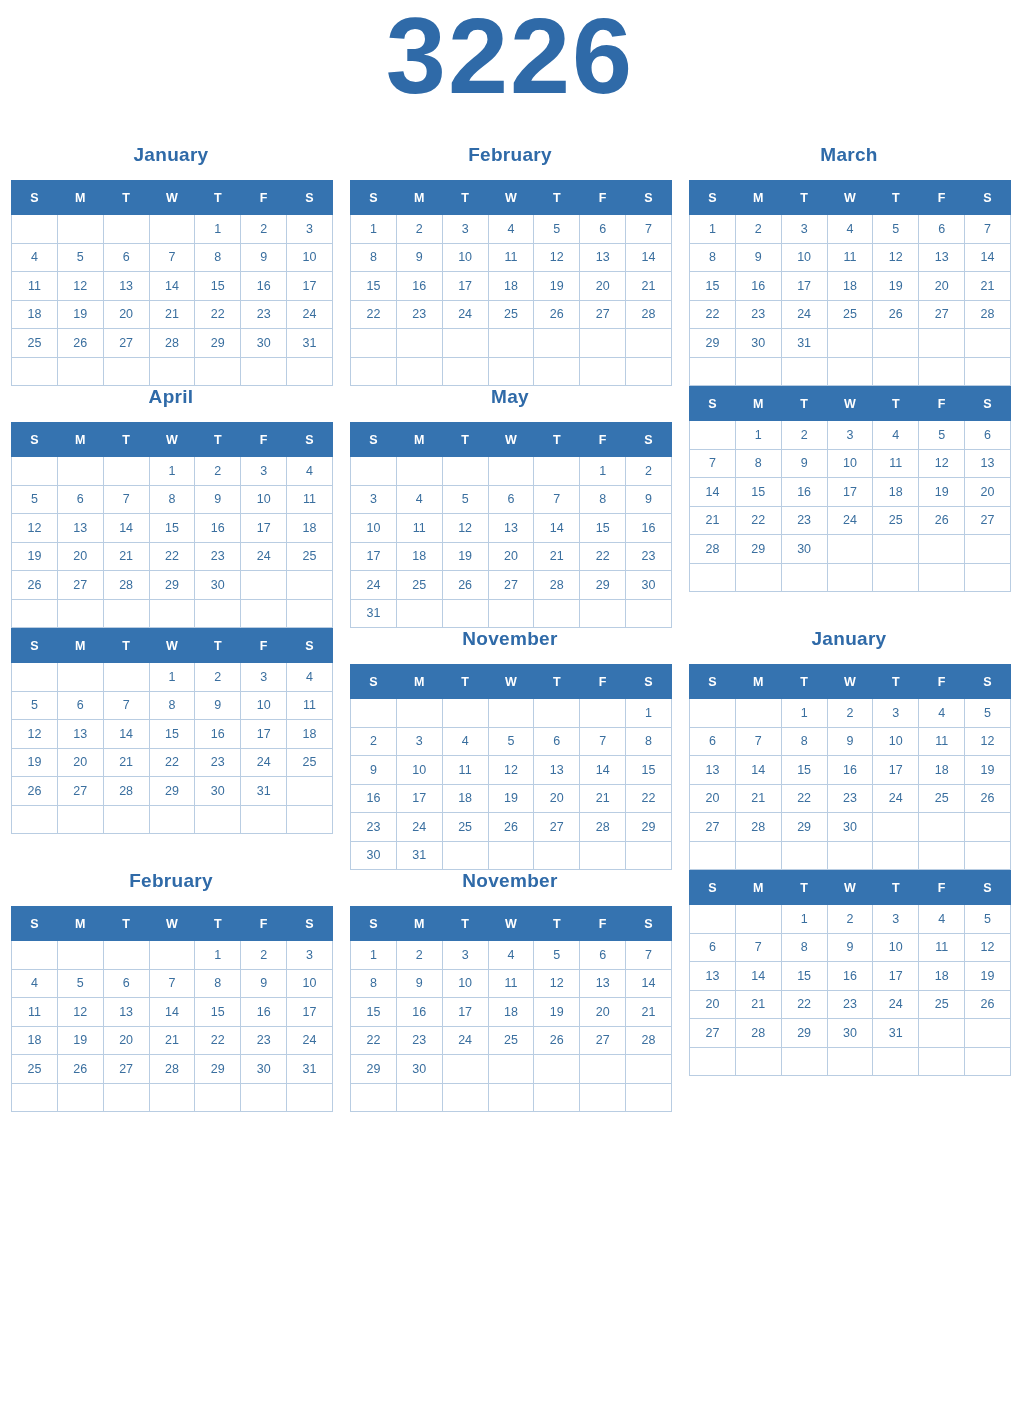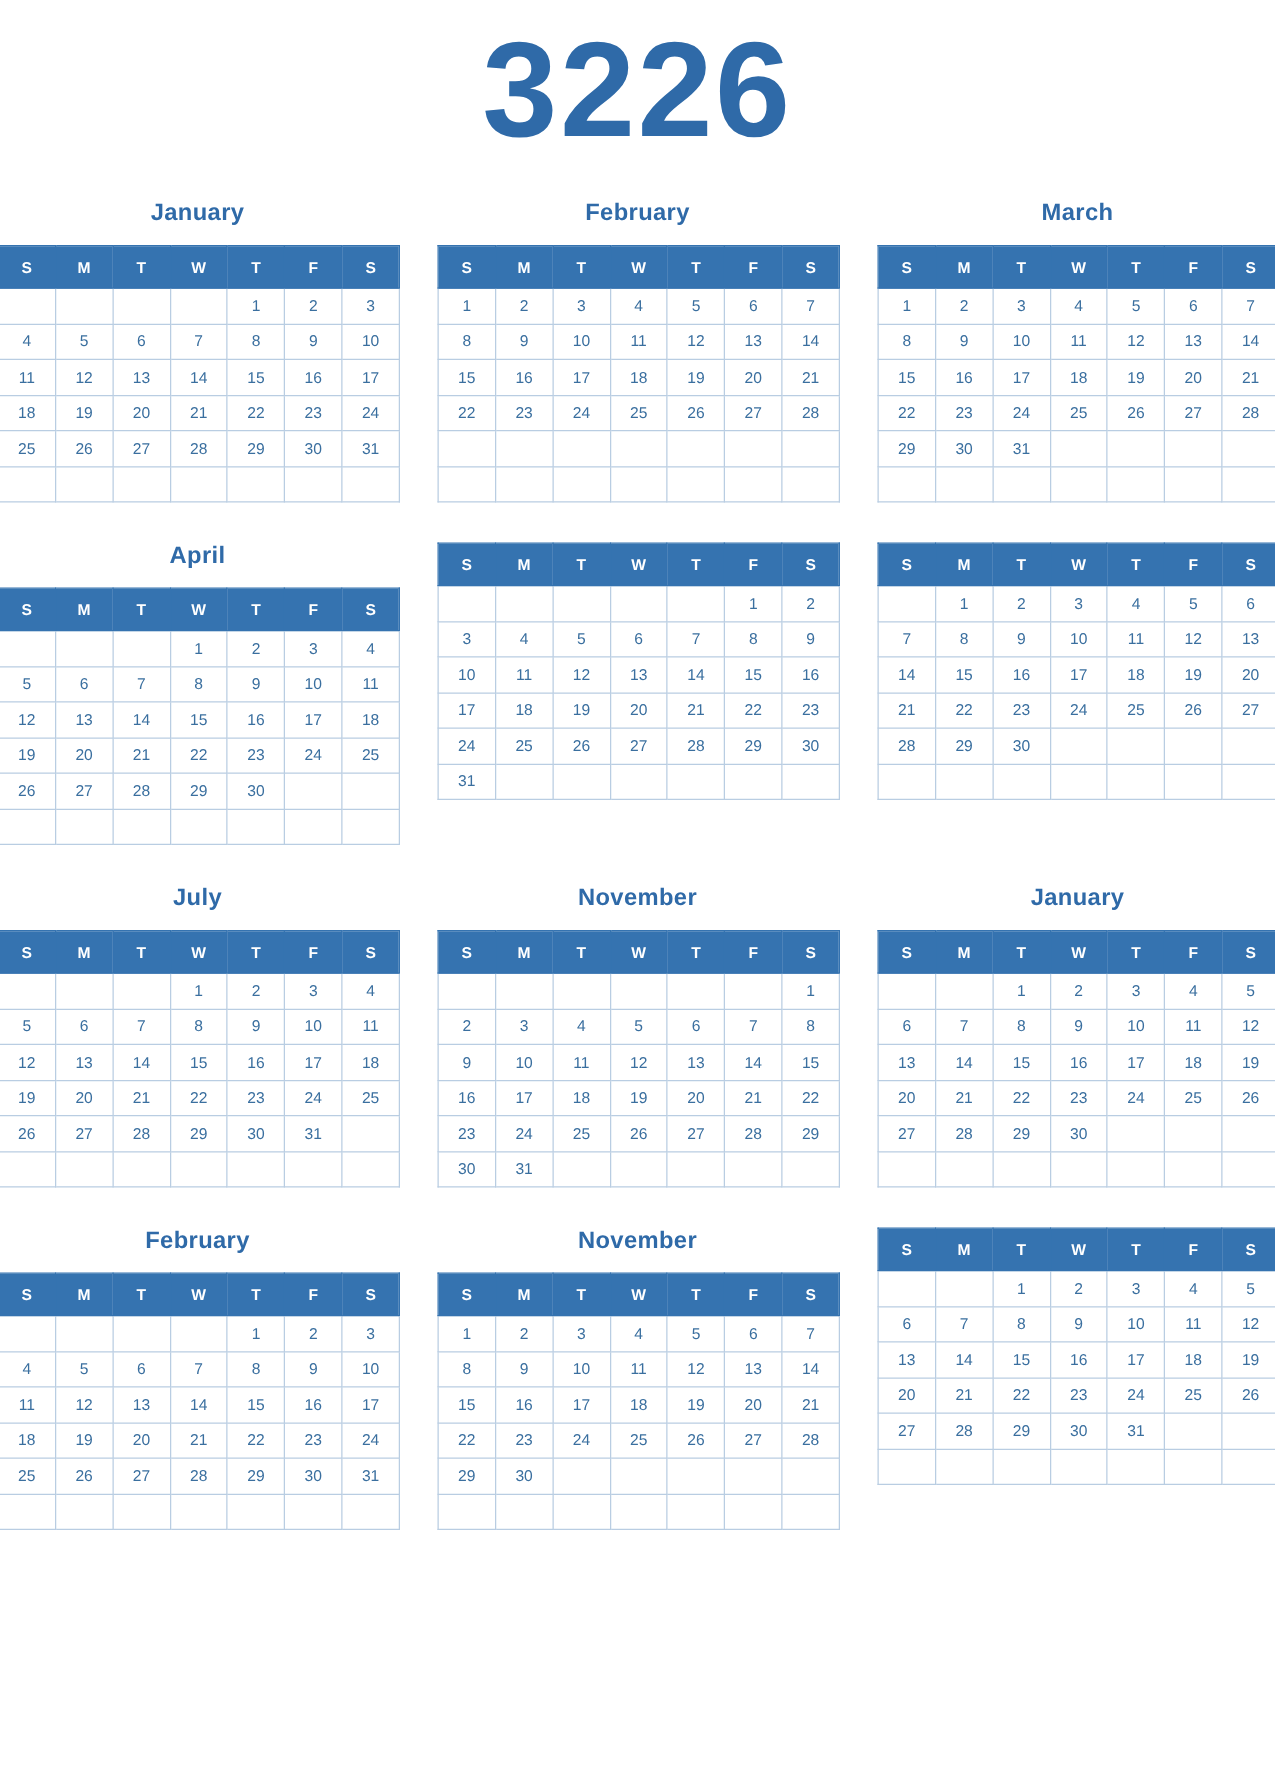--- a/index.html
+++ b/index.html
@@ -22,31 +22,30 @@
     padding: 0;
     position: relative;
   }
   .year-title {
     text-align: center;
     font-size: 108px;
     font-weight: bold;
     color: #2f6aa8;
     letter-spacing: 2px;
     line-height: 1;
-    padding-top: 18px;
+    padding-top: 2px;
     margin: 0;
   }
   .months-grid {
     display: grid;
     grid-template-columns: repeat(3, 320px);
     justify-content: center;
     column-gap: 19px;
     row-gap: 0px;
     margin-top: 34px;
-    gap: 32px;
   }
   .month {
     width: 320px;
     margin-bottom: 0px;
   }
   .month-name {
     text-align: center;
     font-size: 19px;
     font-weight: bold;
     color: #2f6aa8;
@@ -367,20 +366,21 @@
               <td></td>
               <td></td>
               <td></td>
               <td></td>
               <td></td>
             </tr>
           </tbody>
         </table>
       </div>
       <div class="month">
+        <div class="month-name">May</div>
         <table class="cal">
           <thead>
             <tr>
               <th>S</th>
               <th>M</th>
               <th>T</th>
               <th>W</th>
               <th>T</th>
               <th>F</th>
               <th>S</th>
@@ -509,21 +509,20 @@
               <td></td>
               <td></td>
               <td></td>
               <td></td>
               <td></td>
             </tr>
           </tbody>
         </table>
       </div>
       <div class="month">
-        <div class="month-name">July</div>
         <table class="cal">
           <thead>
             <tr>
               <th>S</th>
               <th>M</th>
               <th>T</th>
               <th>W</th>
               <th>T</th>
               <th>F</th>
               <th>S</th>

